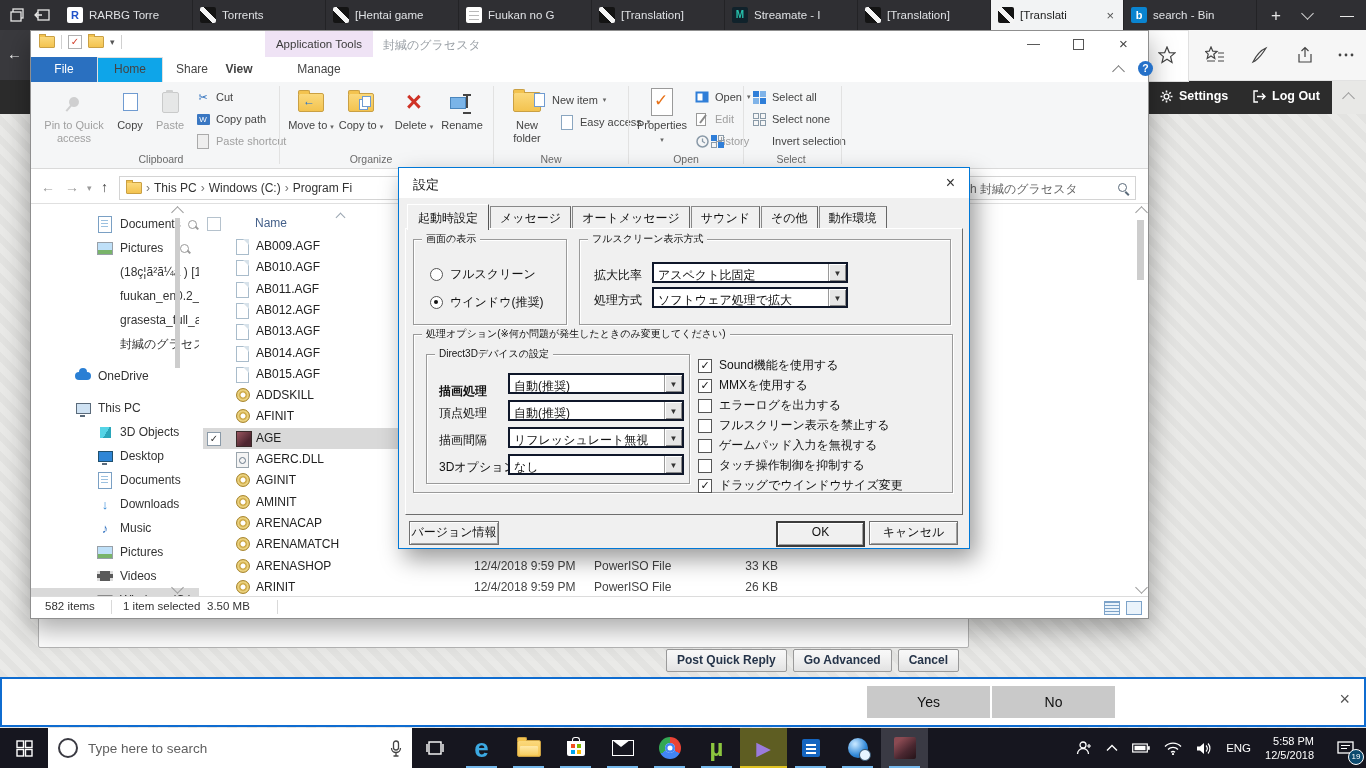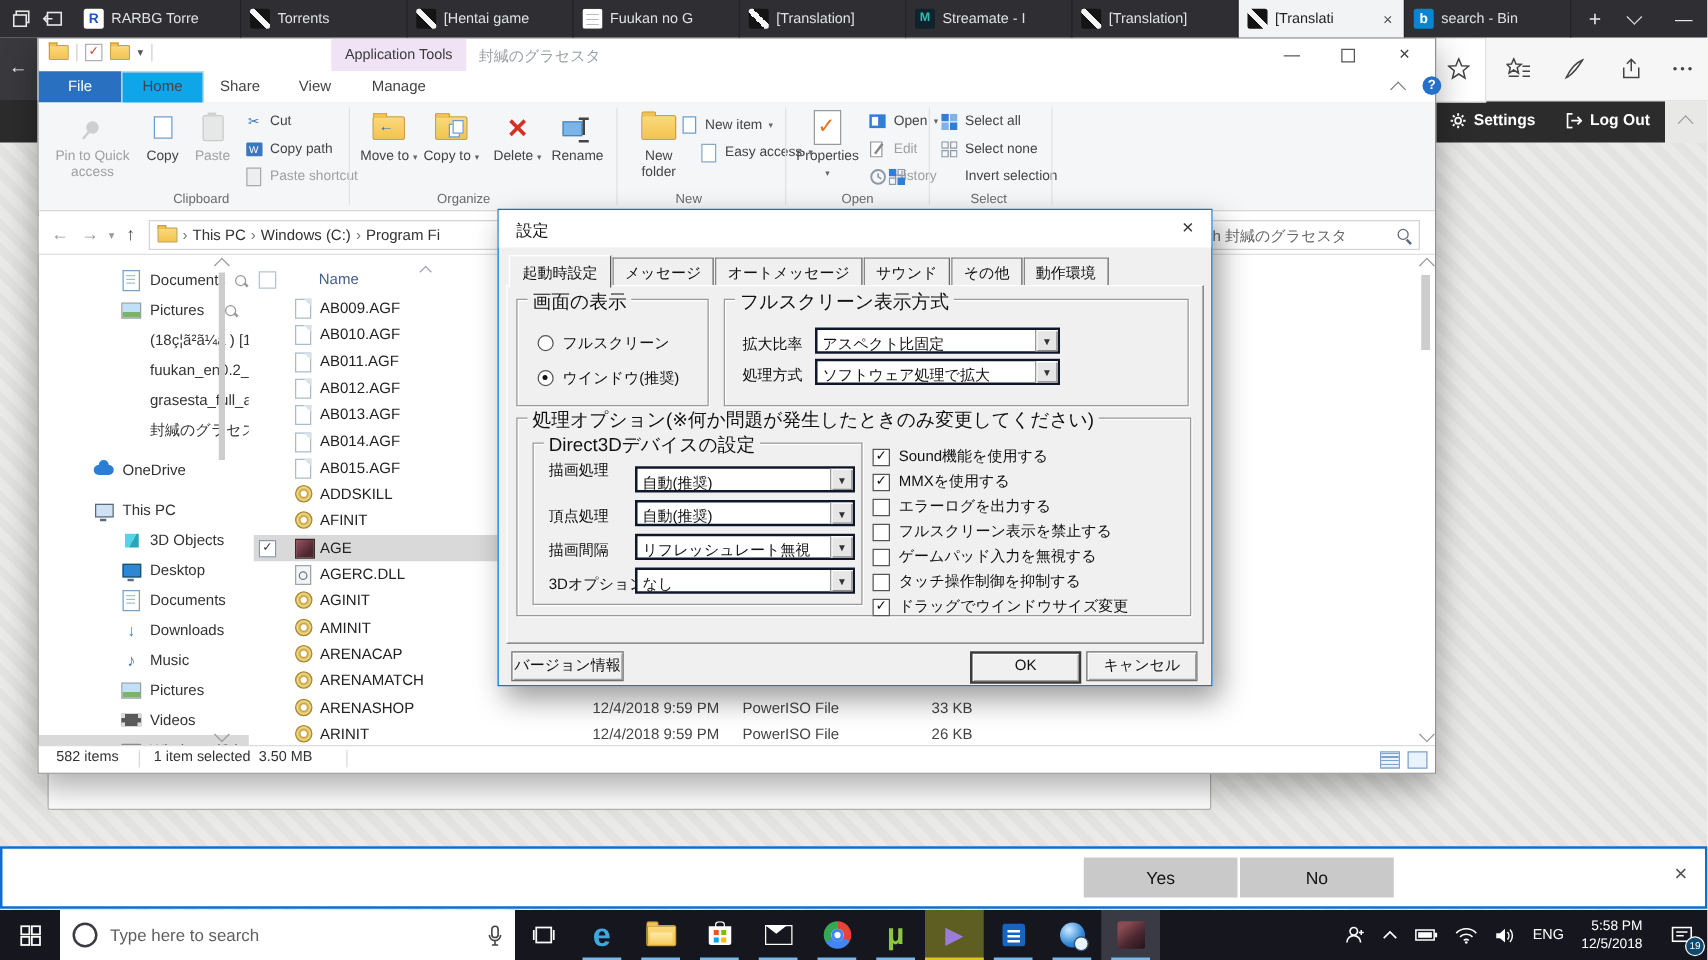--- a/index.html
+++ b/index.html
@@ -179,21 +179,21 @@
           box-shadow:6px 10px 22px rgba(0,0,0,.4);z-index:10;font-size:12px;color:#111;}
   .dlg-title{position:absolute;left:0;top:0;width:100%;height:30px;background:#fff;}
   .dlg-title .t{position:absolute;left:14px;top:8px;font-size:13px;}
   .dlg-close{position:absolute;right:14px;top:6px;font-size:16px;color:#333;}
   .dtabs{position:absolute;left:8px;top:38px;display:flex;align-items:flex-end;height:23px;}
   .dtab{padding:3px 9px 2px;background:#f0f0f0;border:1px solid #888;border-bottom:none;border-right-color:#666;margin-right:1px;font-size:12px;}
   .dtab.active{padding:5px 10px 3px;border-color:#fff #555 #f0f0f0 #fff;position:relative;z-index:2;margin-bottom:-1px;background:#f0f0f0;}
   .dpanel{position:absolute;left:6px;top:60px;width:556px;height:285px;background:#f0f0f0;
           border:1px solid;border-color:#fff #6d6d6d #6d6d6d #fff;}
   .gbox{position:absolute;border:1px solid #9a9a9a;box-shadow:inset 1px 1px 0 #fff,1px 1px 0 #fff;}
-  .gbox>.glabel{position:absolute;top:-8px;left:8px;background:#f0f0f0;padding:0 4px;font-size:15px;white-space:nowrap;}
+  .gbox>.glabel{position:absolute;top:-8px;left:8px;background:#f0f0f0;padding:0 4px;font-size:10px;white-space:nowrap;}
   .radio-row{position:absolute;display:flex;align-items:center;gap:7px;font-size:12px;}
   .radio{width:11px;height:11px;border-radius:50%;border:1px solid #555;background:#fff;position:relative;}
   .radio.on::after{content:"";position:absolute;left:2.5px;top:2.5px;width:4px;height:4px;border-radius:50%;background:#111;}
   .drow-label{position:absolute;font-size:12px;}
   .combo{position:absolute;height:21px;background:#fff;border:2px solid #0f172a;box-sizing:border-box;}
   .combo .cval{position:absolute;left:4px;top:3px;font-size:12px;white-space:nowrap;overflow:hidden;right:20px;}
   .combo .cbtn{position:absolute;right:0;top:0;width:17px;height:100%;background:#e6e6e6;border-left:1px solid #9a9a9a;
                box-shadow:inset 1px 1px 0 #fff,inset -1px -1px 0 #8a8a8a;color:#333;font-size:8px;text-align:center;line-height:19px;}
   .dchk{position:absolute;display:flex;align-items:center;gap:7px;font-size:12px;white-space:nowrap;}
   .cbox{width:12px;height:12px;background:#fff;border:1px solid #555;font-size:11px;line-height:11px;text-align:center;flex:0 0 12px;}
@@ -360,20 +360,25 @@
           <path d="M4 6.5 H12 M9 3.5 L12 6.5 L9 9.5" fill="none" stroke="#fff" stroke-width="1.4"></path>
         </svg>
       <span>Log Out</span>
     </span>
   </div>
   <div class="fh-corner">
       <span class="chev-up"></span>
     </div>
 
   <div class="reply-box"></div>
+  <div class="forum-buttons" id="forumButtons">
+      <div class="fbtn">Post Quick Reply</div>
+      <div class="fbtn">Go Advanced</div>
+      <div class="fbtn">Cancel</div>
+    </div>
 
   <div class="notifbar">
     <div class="nbtn" style="left:865px;">Yes</div>
     <div class="nbtn" style="left:990px;">No</div>
     <span class="notif-close">×</span>
   </div>
 
   <div class="explorer">
     <div class="ex-title">
       <div class="qat">
@@ -390,21 +395,21 @@
         <span class="exc">—</span>
         <span class="exc"><span class="restore-glyph"></span></span>
         <span class="exc" style="font-size:15px;">×</span>
       </div>
     </div>
 
     <div class="menubar">
       <span class="mtab file" style="left:0;width:66px;">File</span>
       <span class="mtab active" style="left:66px;width:64px;">Home</span>
       <span class="mtab" style="left:132px;width:58px;">Share</span>
-      <span class="mtab" style="left:193px;width:56px;">View</span>
+      <span class="mtab" style="left:180px;width:56px;font-weight:bold;">View</span>
       <span class="mtab" style="left:234px;width:108px;">Manage</span>
     </div>
 
     <div class="ribbon">
 
       <div class="rbtn disabled" style="left:8px;width:70px;">
         <span class="ric">
             <span style="display:inline-block;transform:rotate(40deg);width:10px;height:10px;border-radius:50%;background:#9aa3ad;position:relative;">
               <span style="position:absolute;left:4px;top:9px;width:2px;height:8px;background:#9aa3ad;"></span>
             </span>
@@ -471,21 +476,21 @@
       </div>
       <div class="rgroup-label" style="left:300px;width:80px;">Organize</div>
       <div class="rdiv" style="left:462px;"></div>
 
       <div class="rbtn" style="left:470px;width:52px;">
         <span class="ric">
             <span class="fold" style="width:26px;height:18px;"></span>
           </span>
         <span>New folder</span>
       </div>
-      <div class="rsm" style="left:512px;top:8px;">
+      <div class="rsm" style="left:500px;top:8px;">
         <span class="sic">
             <span class="pg2" style="width:9px;height:12px;"></span>
           </span>
         <span>New item</span> 
           <span class="dd-arrow">▾</span>
       </div>
       <div class="rsm" style="left:528px;top:30px;">
         <span class="sic">
             <span style="width:10px;height:13px;background:#fff;border:1px solid #8aa6c0;"></span>
           </span>
@@ -843,21 +848,21 @@
         <span class="cval">ソフトウェア処理で拡大</span>
           <span class="cbtn">▼</span>
       </div>
     </div>
 
     <div class="gbox" style="left:14px;top:166px;width:538px;height:157px;">
       <span class="glabel">処理オプション(※何か問題が発生したときのみ変更してください)</span>
       <div class="gbox" style="left:12px;top:19px;width:262px;height:128px;">
         <span class="glabel">Direct3Dデバイスの設定</span>
         <div id="d3drows">
-            <span class="drow-label" style="left: 12px; top: 13px;">描画処理</span>
+            <span class="drow-label" style="left: 12px; top: 28px; font-weight: bold;">描画処理</span>
             <div class="combo" style="left: 81px; top: 18px; width: 176px;">
               <span class="cval">自動(推奨)</span>
               <span class="cbtn">▼</span>
             </div>
             <span class="drow-label" style="left: 12px; top: 50px;">頂点処理</span>
             <div class="combo" style="left: 81px; top: 45px; width: 176px;">
               <span class="cval">自動(推奨)</span>
               <span class="cbtn">▼</span>
             </div>
             <span class="drow-label" style="left: 12px; top: 77px;">描画間隔</span>

